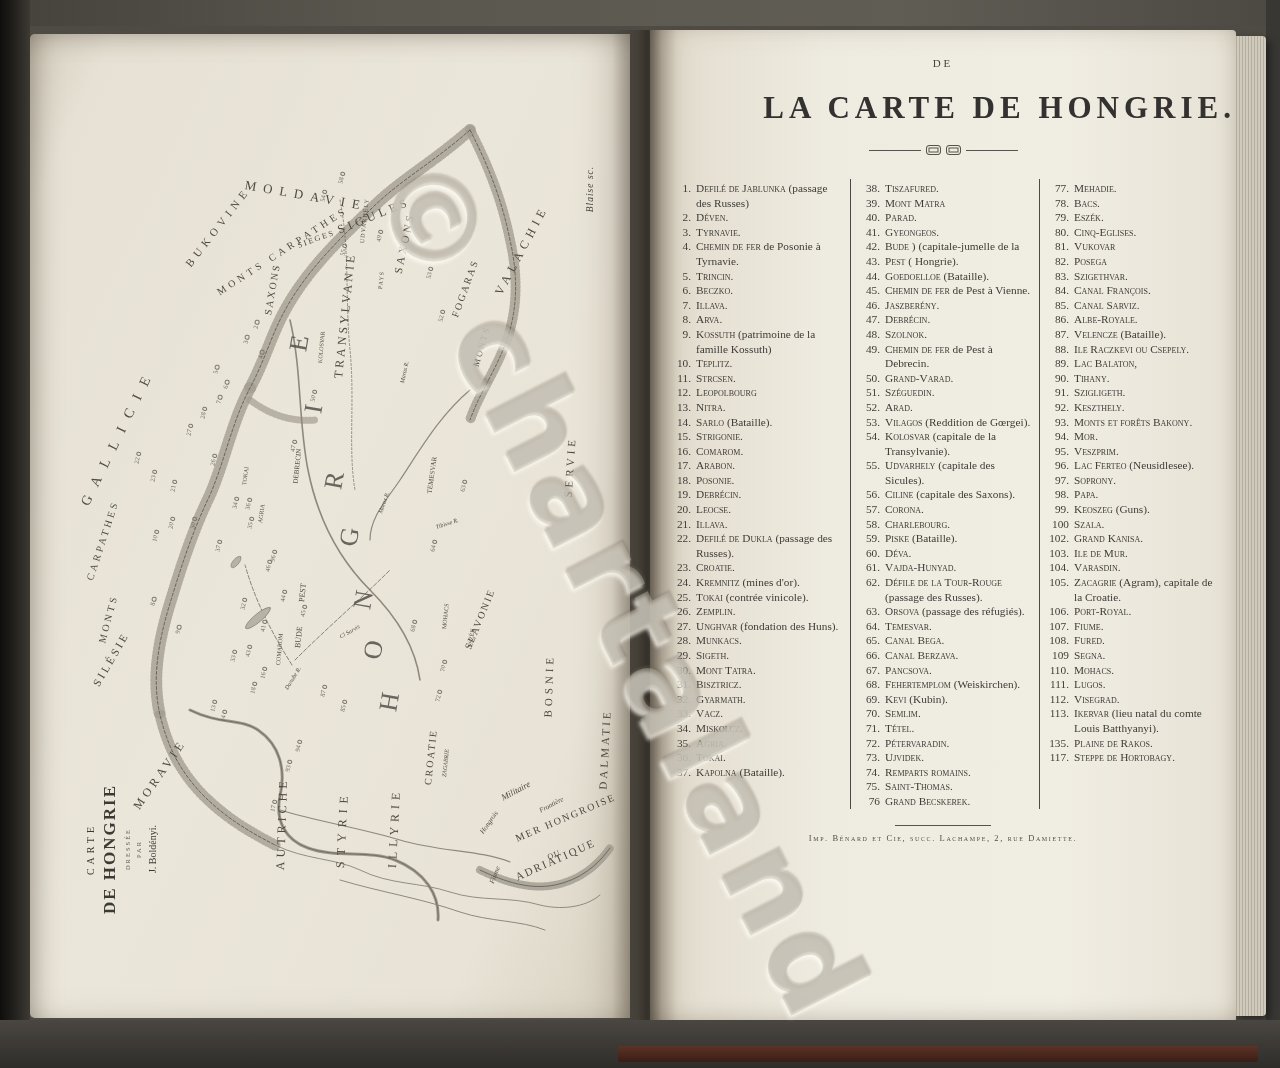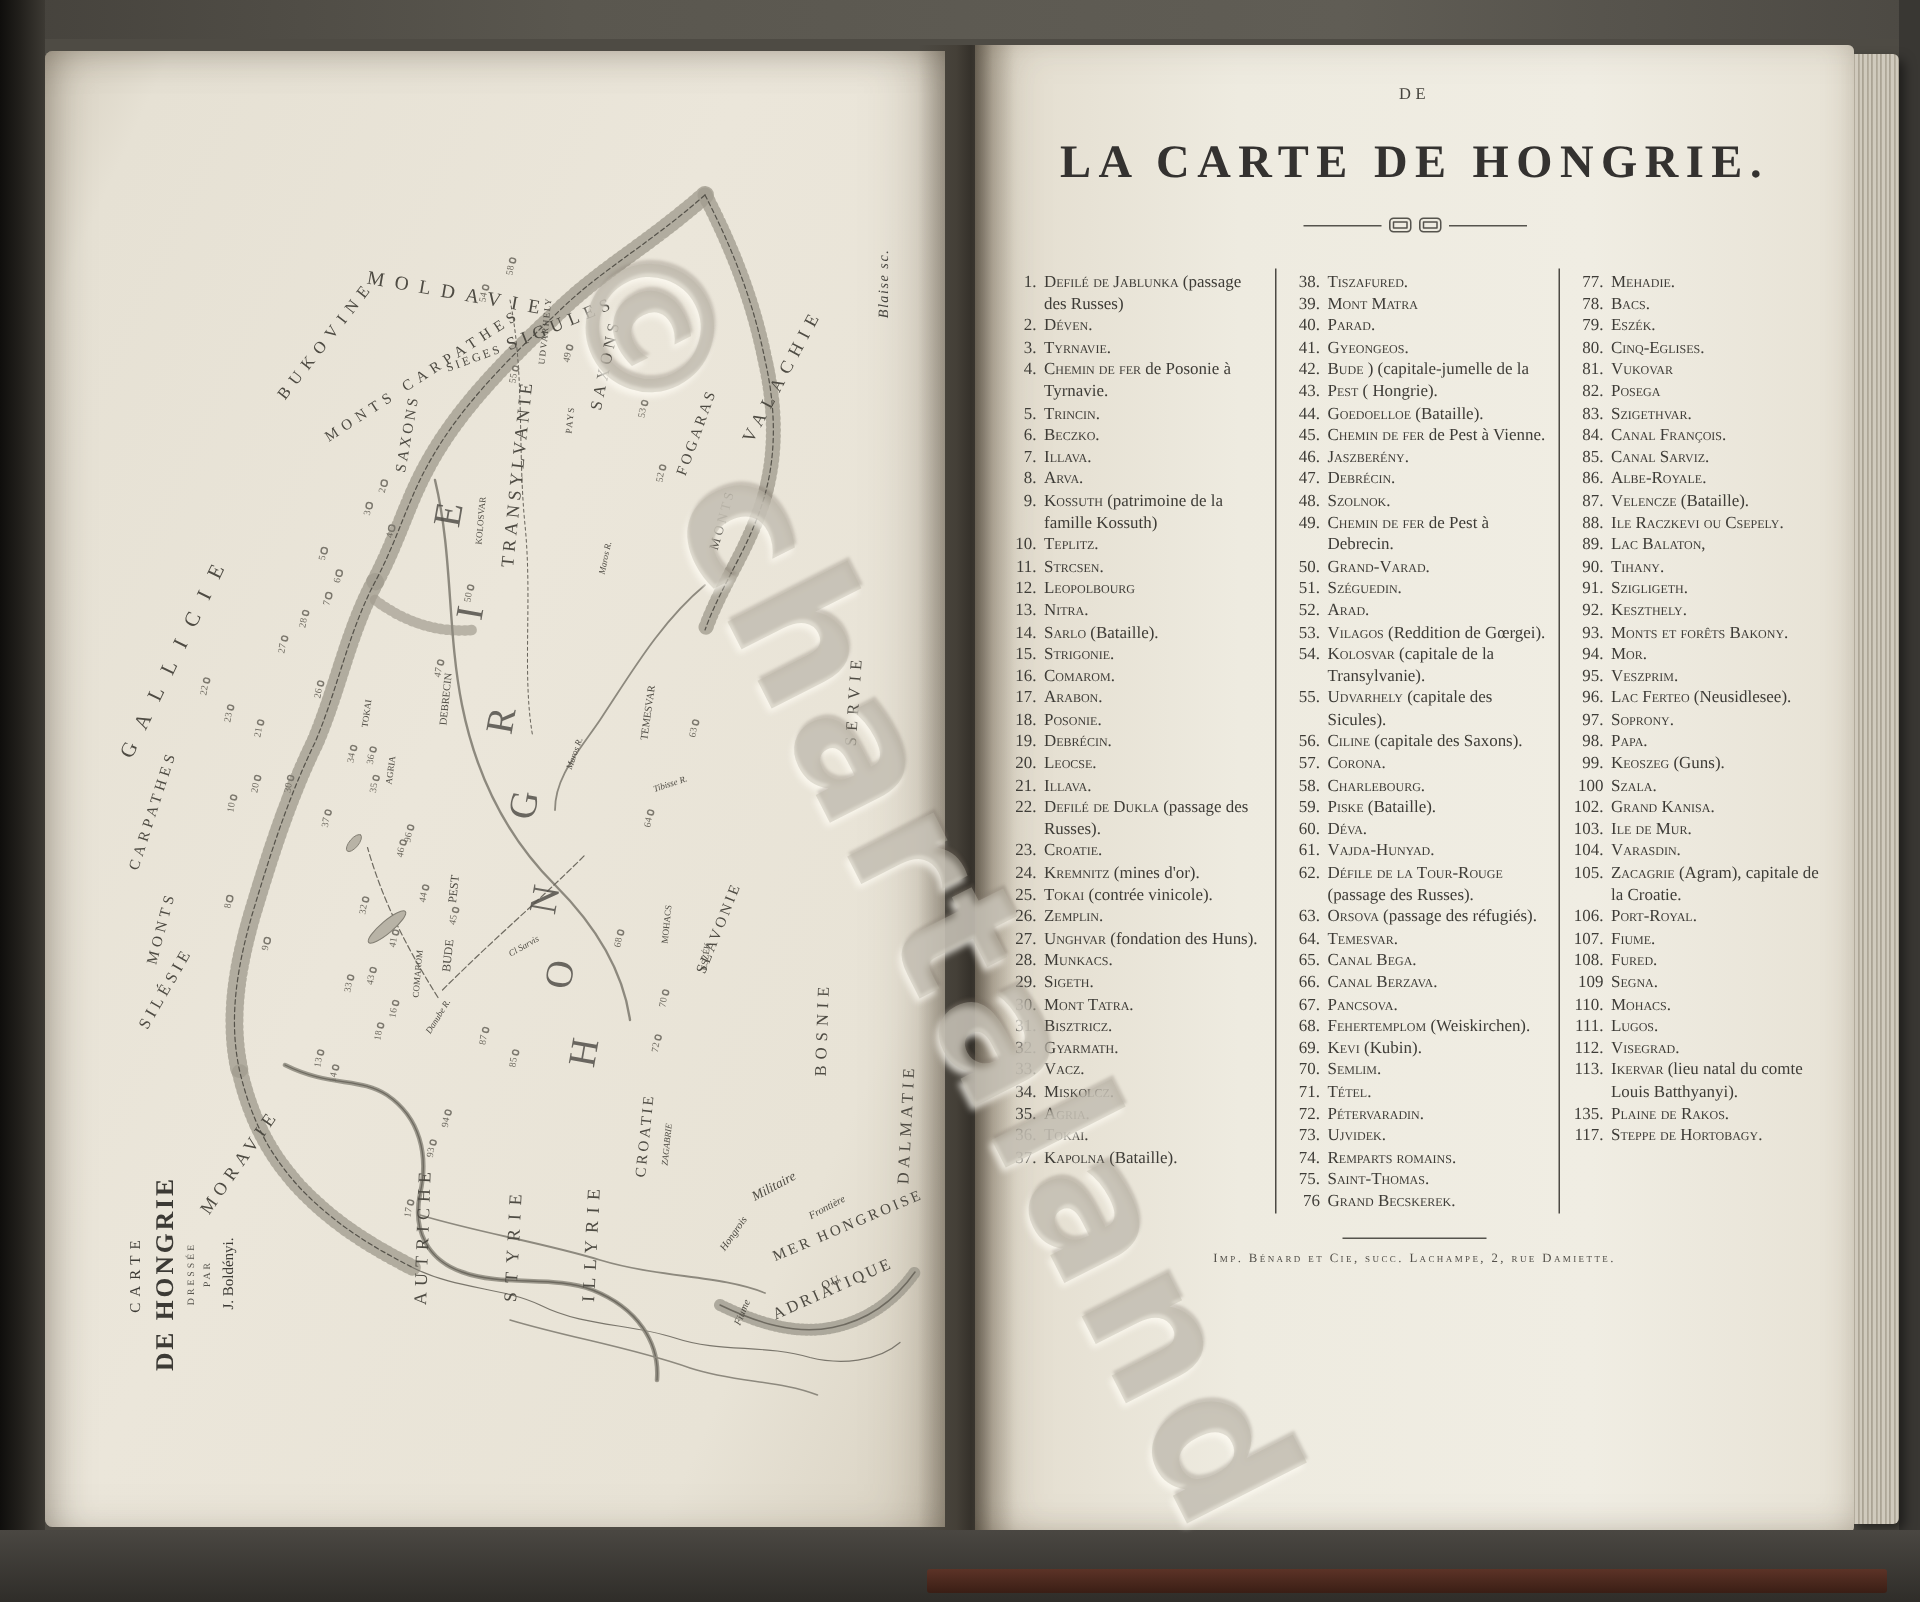--- a/index.html
+++ b/index.html
@@ -26,21 +26,21 @@
     box-shadow:inset 14px 6px 30px -14px rgba(60,50,35,.55), inset -30px 0 45px -25px rgba(80,65,45,.5);}
   .page-right{left:650px;top:30px;width:586px;height:992px;border-radius:0 4px 4px 0;
     background:linear-gradient(90deg,#cdc5b4 0%,#e4ded0 5%,#eeebe0 30%,#f0ede3 70%,#e7e2d5 100%);
     box-shadow:inset 26px 0 38px -20px rgba(80,65,45,.55), inset -8px -6px 24px -12px rgba(90,75,55,.4);}
   .gutter{position:absolute;left:612px;top:30px;width:64px;height:990px;z-index:6;pointer-events:none;
     background:linear-gradient(90deg,rgba(50,42,32,0),rgba(50,42,32,.35) 40%,rgba(28,23,17,.5) 55%,rgba(50,42,32,.12) 78%,rgba(50,42,32,0));}
 
   
   .rp-title1{margin-top:82px;text-align:center;font-size:23px;letter-spacing:8px;color:#3d3b36;}
   .rp-de{margin-top:27px;text-align:center;font-size:11px;letter-spacing:3px;color:#46443e;}
-  .rp-title2{margin-top:21px;text-align:center;font-size:31px;font-weight:bold;letter-spacing:5px;color:#343230;font-family:Liberation Serif, serif;}
+  .rp-title2{margin-top:21px;text-align:right;font-size:31px;font-weight:bold;letter-spacing:5px;color:#343230;font-family:Liberation Serif, serif;}
   .orn{margin-top:19px;display:flex;align-items:center;justify-content:center;gap:5px;}
   .orn .line{width:52px;height:1px;background:#55534d;}
   .orn .bead{width:13px;height:8px;border:1px solid #55534d;border-radius:3px;
     box-shadow:inset 0 0 0 1.5px #eeebe0, inset 0 0 0 2.5px #55534d;}
   .cols{display:flex;margin:24px 8px 0 12px;}
   .col{flex:1;padding:2px 5px 0 4px;}
   .col+.col{border-left:1px solid #4c4a44;}
   .entry{display:flex;font-size:11.3px;line-height:14.6px;color:#3e3c37;}
   .entry .num{min-width:25px;text-align:right;padding-right:5px;flex:none;}
   .entry .txt{flex:1;}

